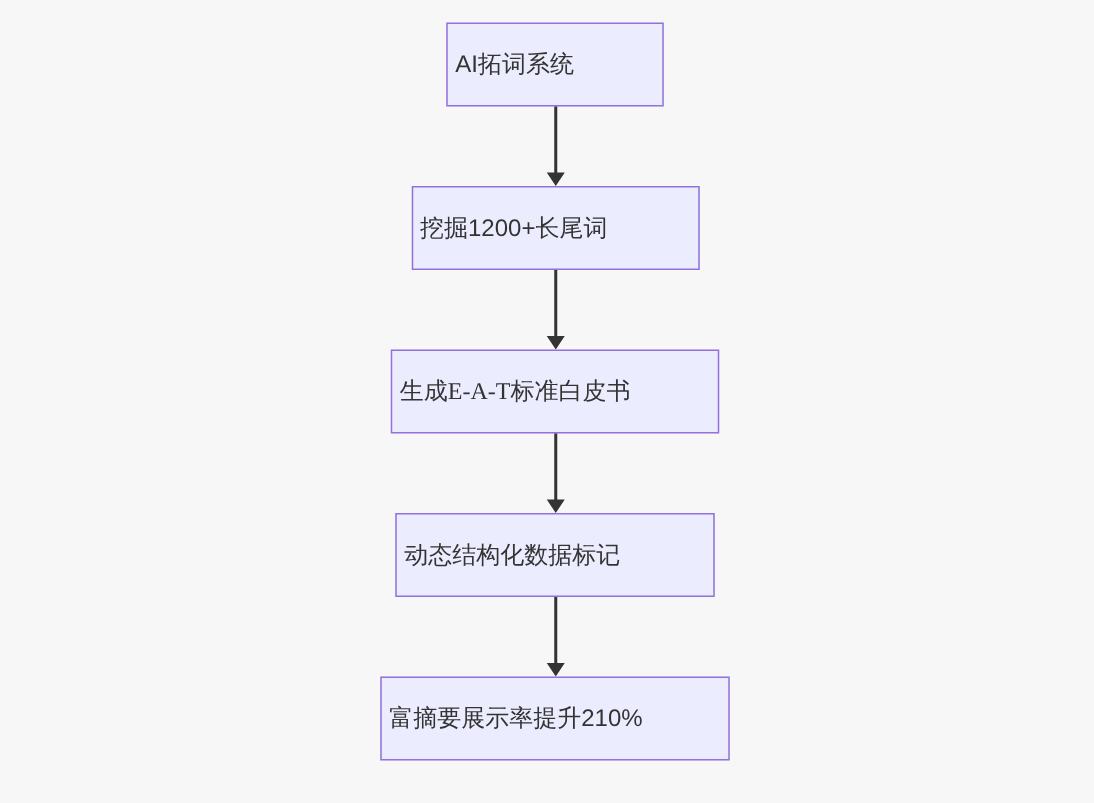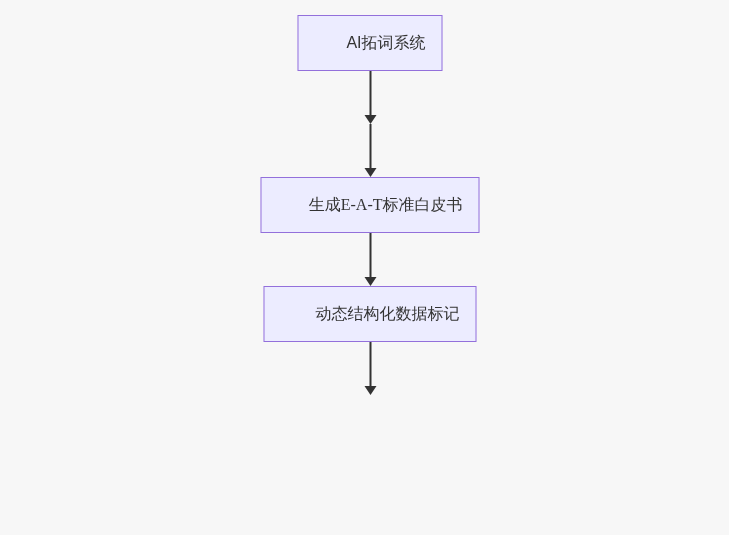--- a/index.html
+++ b/index.html
@@ -18,26 +18,26 @@
     transform: translateX(-50%);
     display: flex;
     flex-direction: column;
     align-items: center;
   }
   .node {
     box-sizing: border-box;
     height: 56px;
     display: flex;
     align-items: center;
-    justify-content: flex-end;
+    justify-content: flex-start;
     background: var(--node-fill, #ececff);
     border: 1px solid var(--node-border, #9370db);
     color: var(--node-text, #333333);
     font-size: 16px;
-    padding: 0 16px;
+    padding: 0 5px;
     white-space: nowrap;
   }
   .node.n0 { min-width: 145px; }
   .node.n1 { min-width: 192px; }
   .node.n2 { min-width: 219px; font-family: Liberation Serif, serif; }
   .node.n3 { min-width: 213px; }
   .node.n4 { min-width: 233px; }
   .connector {
     height: 53px;
     display: flex;
@@ -65,20 +65,23 @@
 
   <div class="node n0">
     <span>AI拓词系统</span>
   </div>
 
   <div class="connector">
     <span class="line"></span>
     <span class="head"></span>
   </div>
 
+  <div class="node n1">
+    <span>挖掘1200+长尾词</span>
+  </div>
 
   <div class="connector">
     <span class="line"></span>
     <span class="head"></span>
   </div>
 
   <div class="node n2">
     <span>生成E-A-T标准白皮书</span>
   </div>
 
@@ -89,14 +92,17 @@
 
   <div class="node n3">
     <span>动态结构化数据标记</span>
   </div>
 
   <div class="connector">
     <span class="line"></span>
     <span class="head"></span>
   </div>
 
+  <div class="node n4">
+    <span>富摘要展示率提升210%</span>
+  </div>
 
 </div>
 
 </body></html>

